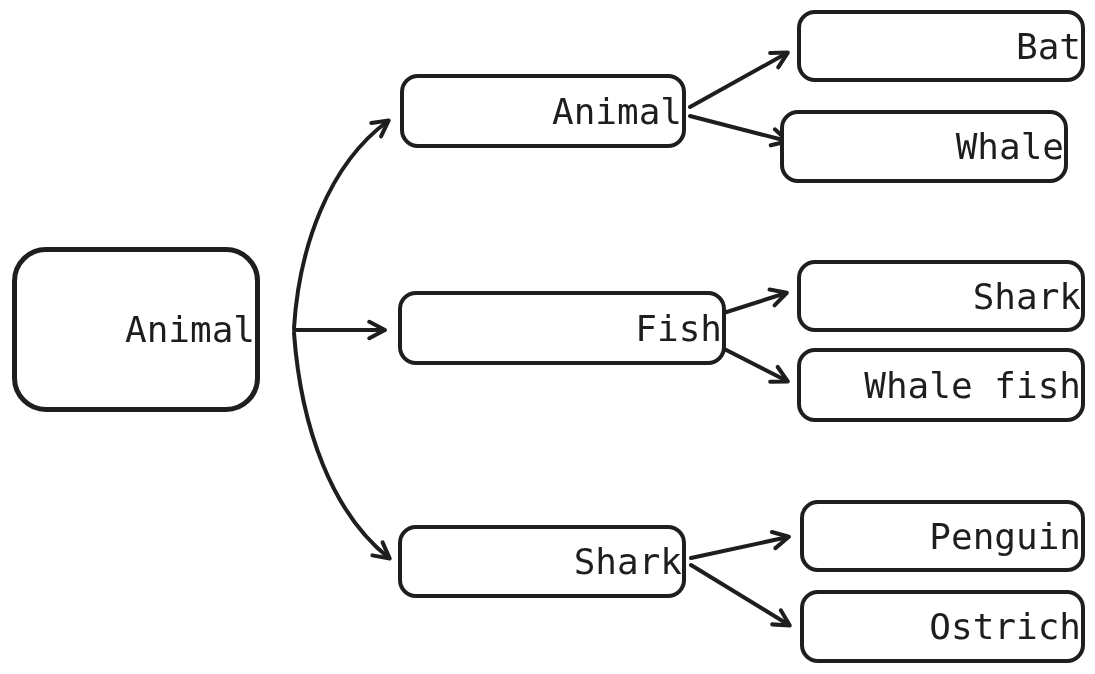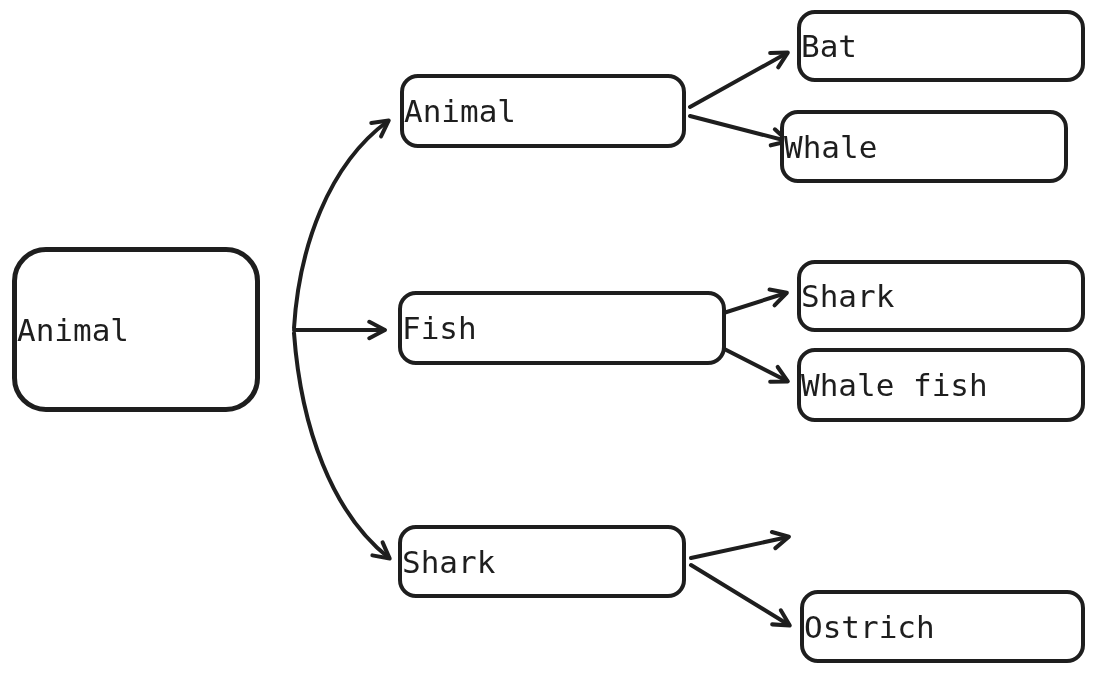--- a/index.html
+++ b/index.html
@@ -23,22 +23,22 @@
     height: 674px;
   }
   .node {
     position: absolute;
     box-sizing: border-box;
     background: #ffffff;
     border: 4px solid #1e1e1e;
     border-radius: 18px;
     display: flex;
     align-items: center;
-    justify-content: flex-start;
-    font-size: 31px;
+    justify-content: flex-end;
+    font-size: 36px;
     color: #1e1e1e;
     letter-spacing: 0px;
     white-space: nowrap;
   }
   .node.root {
     border-radius: 34px;
     border-width: 5px;
   }
   .edge {
     fill: none;
@@ -95,18 +95,21 @@
   </div>
 
   <div class="node" style="left:797px; top:260px; width:288px; height:72px;">
     <span>Shark</span>
   </div>
 
   <div class="node" style="left:797px; top:348px; width:288px; height:74px;">
     <span>Whale fish</span>
   </div>
 
+  <div class="node" style="left:800px; top:500px; width:285px; height:72px;">
+    <span>Penguin</span>
+  </div>
 
   <div class="node" style="left:800px; top:590px; width:285px; height:73px;">
     <span>Ostrich</span>
   </div>
 
 </div>
 
 </body></html>

